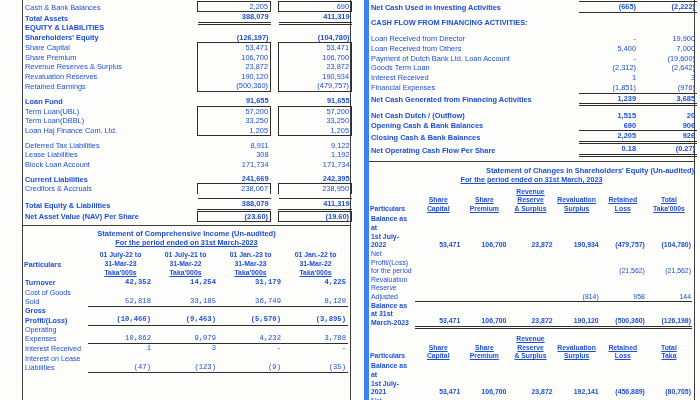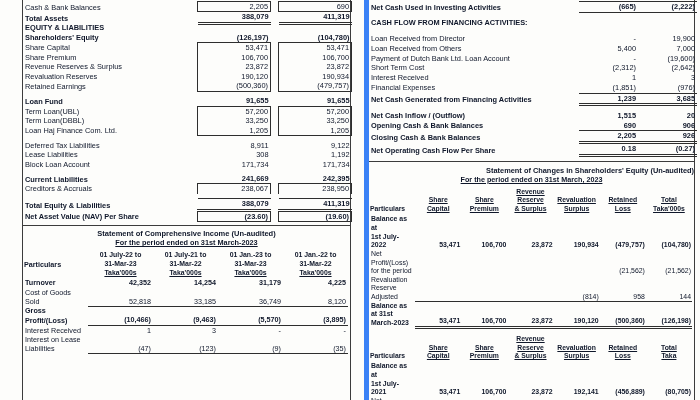--- a/index.html
+++ b/index.html
@@ -1,17 +1,17 @@
 <!DOCTYPE html>
 <html><head>
 <meta charset="utf-8">
 <style>
   html,body{margin:0;padding:0;background:#e9e9e7;}
   .page{position:relative;width:700px;height:400px;background:#fdfdfb;overflow:hidden;
-        font-family:"Liberation Sans",sans-serif;color:#0f172a;}
+        font-family:"Liberation Sans",sans-serif;color:#1d4ed8;}
   .col{position:absolute;top:0;bottom:0;background:#fdfdfb;}
   .col-left{left:22px;width:327px;border-left:1.5px solid #3c3c3c;border-right:1px solid #3c3c3c;}
   .col-right{left:364px;width:325px;border-left:5px solid #3b82f6;border-right:1.5px solid #3c3c3c;}
   table{border-collapse:collapse;table-layout:fixed;}
   td{padding:0 2px;vertical-align:bottom;overflow:hidden;}
   .b{font-weight:bold;}
   .lab{white-space:pre-line;text-align:left;}
   .num{text-align:right;font-variant-numeric:tabular-nums;}
   
   .rl-t{border-top:1px solid #2e2e2e;}
@@ -27,21 +27,21 @@
   .bs td.lab{width:170px;}
   .bs td.num{width:68px;}
   .bs td.gap{width:7px;padding:0;}
   .bs tr.sp td{height:5px;}
   
   .inc-box{border-top:1px solid #3c3c3c;margin-top:3px;padding-top:3px;}
   .inc-title{font-size:7.5px;font-weight:bold;text-align:center;}
   .inc-sub{font-size:7.3px;font-weight:bold;text-align:center;text-decoration:underline;margin-bottom:4px;}
   .inc{width:325px;font-size:7.2px;line-height:1.3;}
   .inc td.lab{width:106px;}
-  .inc td.num{width:53px;}
+  .inc td.num{width:53px;font-family:Liberation Mono, monospace;}
   .inc th{font-size:6.9px;font-weight:bold;text-align:center;white-space:pre-line;vertical-align:bottom;padding:0 1px;}
   .inc th.unit{text-decoration:underline;}
   .inc th.plab{text-align:left;font-size:7.2px;vertical-align:bottom;}
   
   .cf{width:323px;font-size:7.4px;line-height:1.32;margin-top:1px;}
   .cf td.lab{width:206px;}
   .cf td.num{width:55px;}
   .cf tr.sp td{height:6px;}
   .cf td.head{font-weight:bold;}
   
@@ -238,20 +238,27 @@
               <td class="num rl-b">8,120</td>
             </tr>
             <tr>
               <td class="lab b">Gross Profit/(Loss)</td>
               <td class="num rl-b b">(10,466)</td>
               <td class="num rl-b b">(9,463)</td>
               <td class="num rl-b b">(5,570)</td>
               <td class="num rl-b b">(3,895)</td>
             </tr>
             <tr>
+              <td class="lab">Operating Expenses</td>
+              <td class="num rl-b">10,862</td>
+              <td class="num rl-b">9,079</td>
+              <td class="num rl-b">4,232</td>
+              <td class="num rl-b">3,788</td>
+            </tr>
+            <tr>
               <td class="lab">Interest Received</td>
               <td class="num ">1</td>
               <td class="num ">3</td>
               <td class="num ">-</td>
               <td class="num ">-</td>
             </tr>
             <tr>
               <td class="lab">Interest on Lease Liabilities</td>
               <td class="num rl-b">(47)</td>
               <td class="num rl-b">(123)</td>
@@ -289,21 +296,21 @@
             <td class="lab">Loan Received from Others</td>
             <td class="num  ">5,400</td>
             <td class="num  ">7,000</td>
           </tr>
           <tr>
             <td class="lab">Payment of Dutch Bank Ltd. Loan Account</td>
             <td class="num  ">-</td>
             <td class="num  ">(19,600)</td>
           </tr>
           <tr>
-            <td class="lab">Short Term Cost</td>
+            <td class="lab">Goods Term Loan</td>
             <td class="num  ">(2,312)</td>
             <td class="num  ">(2,642)</td>
           </tr>
           <tr>
             <td class="lab">Interest Received</td>
             <td class="num  ">1</td>
             <td class="num  ">3</td>
           </tr>
           <tr>
             <td class="lab">Financial Expenses</td>
@@ -312,21 +319,21 @@
           </tr>
           <tr>
             <td class="lab b">Net Cash Generated from Financing Activities</td>
             <td class="num  rl-bd b">1,239</td>
             <td class="num  rl-bd b">3,685</td>
           </tr>
           <tr class="sp">
             <td class="lab"></td>
           </tr>
           <tr>
-            <td class="lab b">Net Cash  Inflow / (Outflow)</td>
+            <td class="lab b">Net Cash  Dutch / (Outflow)</td>
             <td class="num   b">1,515</td>
             <td class="num   b">20</td>
           </tr>
           <tr>
             <td class="lab b">Opening Cash &amp; Bank Balances</td>
             <td class="num  rl-b b">690</td>
             <td class="num  rl-b b">906</td>
           </tr>
           <tr>
             <td class="lab b">Closing Cash &amp; Bank Balances</td>

